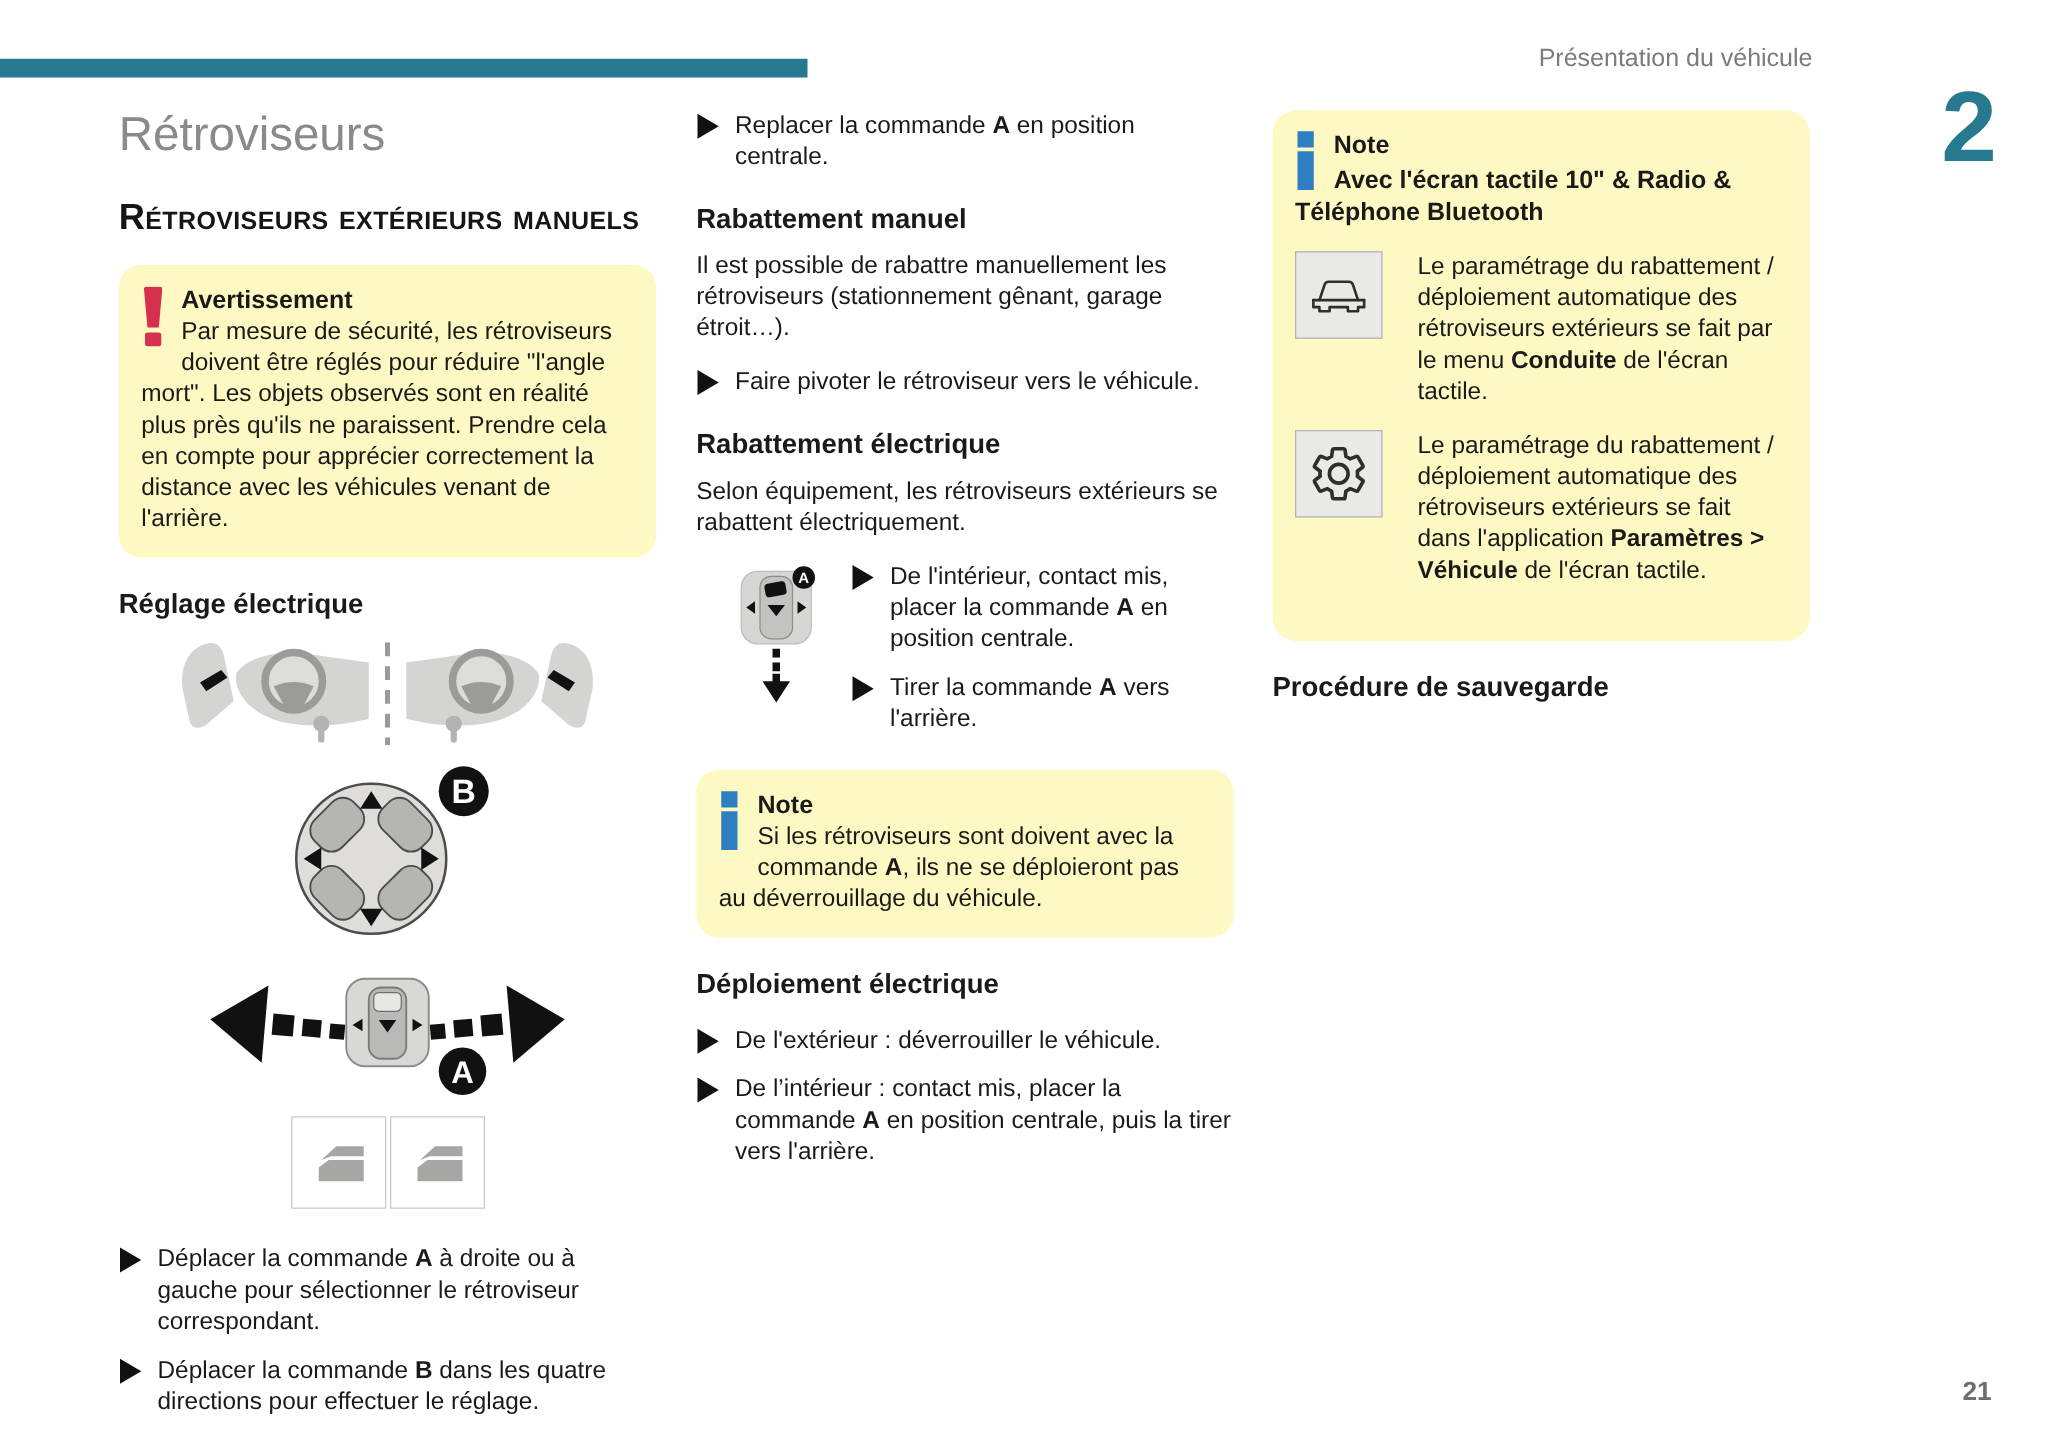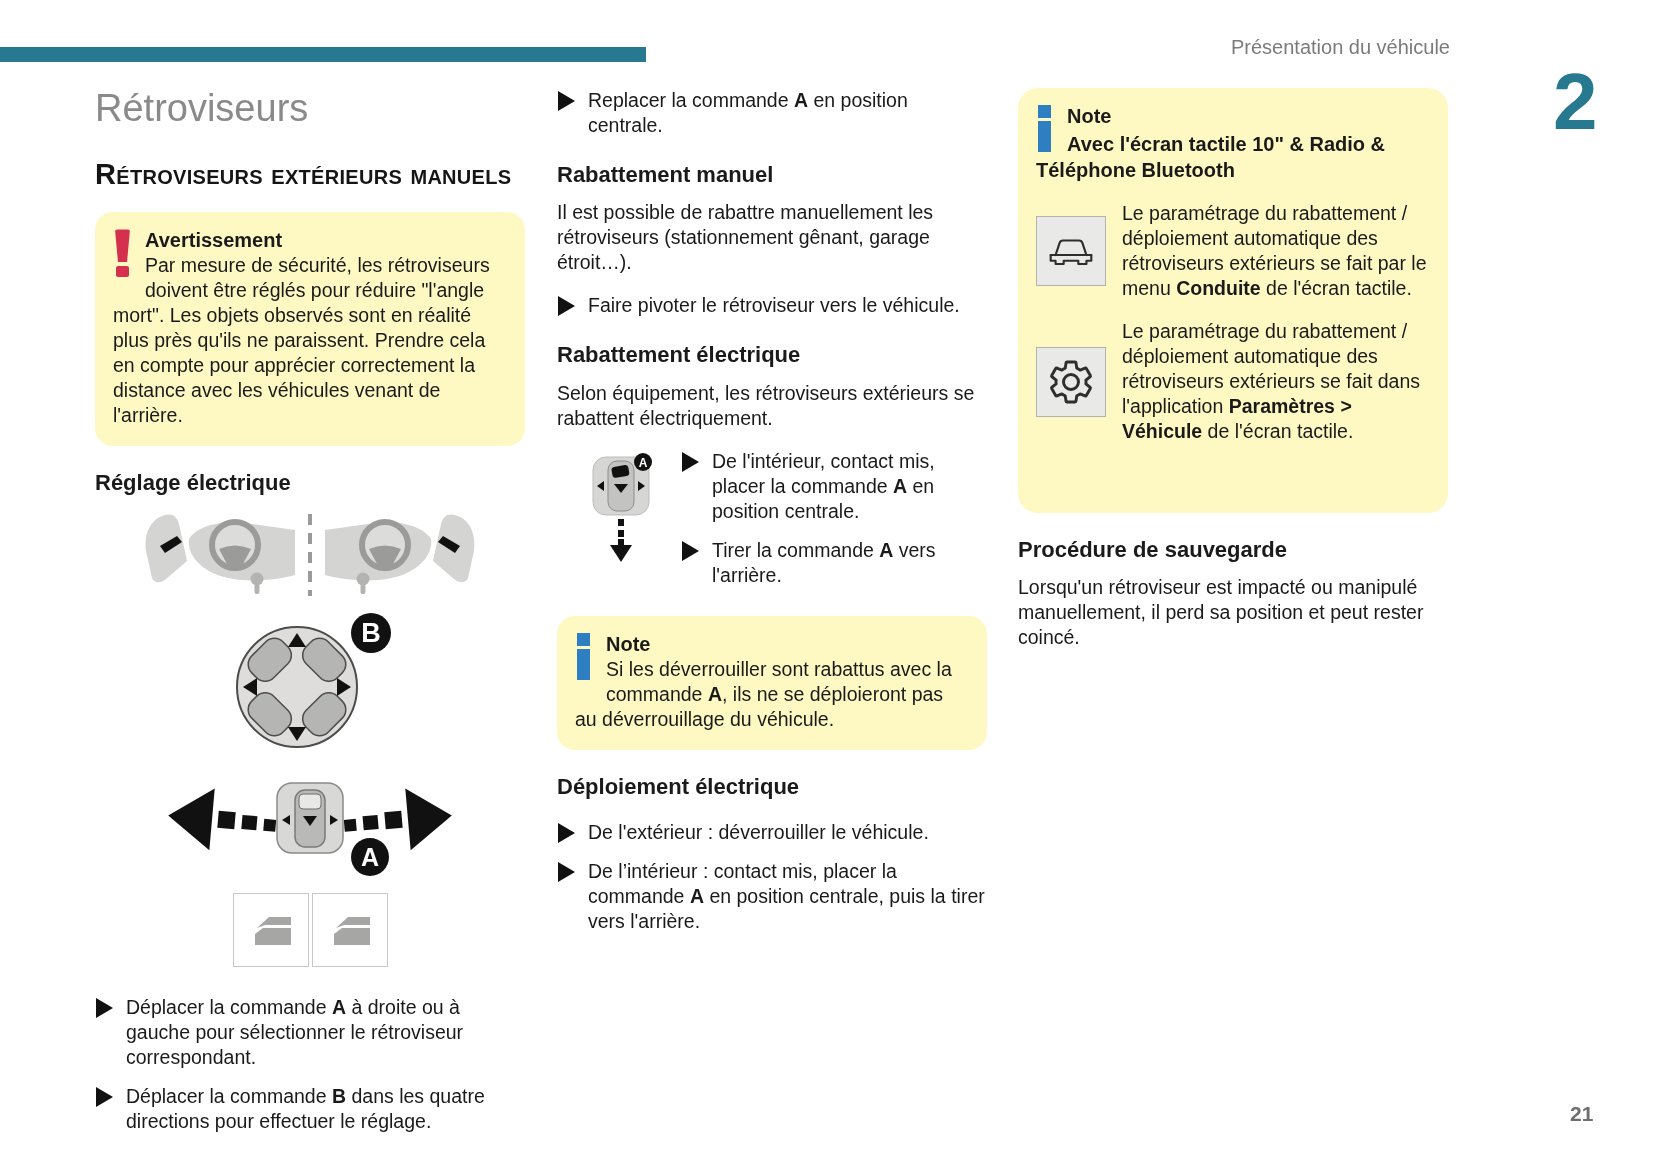--- a/index.html
+++ b/index.html
@@ -41,21 +41,21 @@
   .bullet .btext{font-size:19.5px;line-height:25px;}
 
   .diagram{display:block;margin:6px auto 8px;}
   .mirror-row{display:flex;justify-content:center;gap:3px;margin:12px 0 28px;}
   .mbox{width:74px;height:72px;border:1.5px solid #c8c8c6;display:flex;align-items:center;justify-content:center;background:#fff;}
 
   .fold-row{display:flex;gap:26px;margin:18px 0 6px;}
   .fold-row .bullets{width:305px;}
 
   .note-sub{font-weight:bold;font-size:20px;line-height:26px;margin:2px 0 2px;}
-  .icon-row{display:flex;gap:16px;margin:18px 0 8px;align-items:center;}
+  .icon-row{display:flex;gap:28px;margin:18px 0 8px;align-items:flex-start;}
   .icon-box{flex:0 0 auto;width:68px;height:68px;background:#e9e9e7;border:1px solid #b2b2b0;display:flex;align-items:center;justify-content:center;}
   .icon-row .itext{font-size:19.5px;line-height:25px;}
 </style>
 </head>
 <body>
 
 <div class="topbar"></div>
 <div class="running-header">Présentation du véhicule</div>
 <div class="chapter-num">2</div>
 
@@ -203,21 +203,21 @@
       </div>
     </div>
   </div>
 
   <div class="graybox" style="margin-top:14px;">
     <span class="info-i">
         <span class="info-dot"></span>
         <span class="info-bar"></span>
       </span>
     <div class="box-title">Note</div>
-    <div class="box-text"><span>Si les déverrouiller sont rabattus avec la commande </span><span style="font-weight: bold;">A</span><span>, ils ne se déploieront pas au déverrouillage du véhicule.</span></div>
+    <div class="box-text"><span>Si les rétroviseurs sont doivent avec la commande </span><span style="font-weight: bold;">A</span><span>, ils ne se déploieront pas au déverrouillage du véhicule.</span></div>
   </div>
 
   <div class="h3">Déploiement électrique</div>
 
   <div class="bullet" style="margin-top:20px;">
     <span class="tri"></span>
     <div class="btext"><span>De l'extérieur : déverrouiller le véhicule.</span></div>
   </div>
   <div class="bullet">
     <span class="tri"></span>
@@ -250,16 +250,15 @@
       <div class="icon-box">
         <svg width="50" height="50" viewBox="0 0 24 24" fill="none" stroke="#2e2e2c" stroke-width="1.4" stroke-linejoin="round">
           <path d="M19.14,12.94c0.04-0.3,0.06-0.61,0.06-0.94c0-0.32-0.02-0.64-0.07-0.94l2.03-1.58c0.18-0.14,0.23-0.41,0.12-0.61 l-1.92-3.32c-0.12-0.22-0.37-0.29-0.59-0.22l-2.39,0.96c-0.5-0.38-1.03-0.7-1.62-0.94L14.4,2.81c-0.04-0.24-0.24-0.41-0.48-0.41 h-3.84c-0.24,0-0.43,0.17-0.47,0.41L9.25,5.35C8.66,5.59,8.12,5.92,7.63,6.29L5.24,5.33c-0.22-0.08-0.47,0-0.59,0.22L2.74,8.87 C2.62,9.08,2.66,9.34,2.86,9.48l2.03,1.58C4.84,11.36,4.8,11.69,4.8,12s0.02,0.64,0.07,0.94l-2.03,1.58 c-0.18,0.14-0.23,0.41-0.12,0.61l1.92,3.32c0.12,0.22,0.37,0.29,0.59,0.22l2.39-0.96c0.5,0.38,1.03,0.7,1.62,0.94l0.36,2.54 c0.05,0.24,0.24,0.41,0.48,0.41h3.84c0.24,0,0.44-0.17,0.47-0.41l0.36-2.54c0.59-0.24,1.13-0.56,1.62-0.94l2.39,0.96 c0.22,0.08,0.47,0,0.59-0.22l1.92-3.32c0.12-0.22,0.07-0.47-0.12-0.61L19.14,12.94z M12,15.6c-1.98,0-3.6-1.62-3.6-3.6 s1.62-3.6,3.6-3.6s3.6,1.62,3.6,3.6S13.98,15.6,12,15.6z"></path>
         </svg>
       </div>
       <div class="itext"><span>Le paramétrage du rabattement / déploiement automatique des rétroviseurs extérieurs se fait dans l'application </span><span style="font-weight: bold;">Paramètres &gt; Véhicule</span><span> de l'écran tactile.</span></div>
     </div>
   </div>
 
   <div class="h3">Procédure de sauvegarde</div>
-  <p class="body">Lorsqu'un rétroviseur est impacté ou manipulé manuellement, il perd sa position et peut rester coincé.</p>
 </div>
 
 <div class="page-num">21</div>
 
 </body></html>

